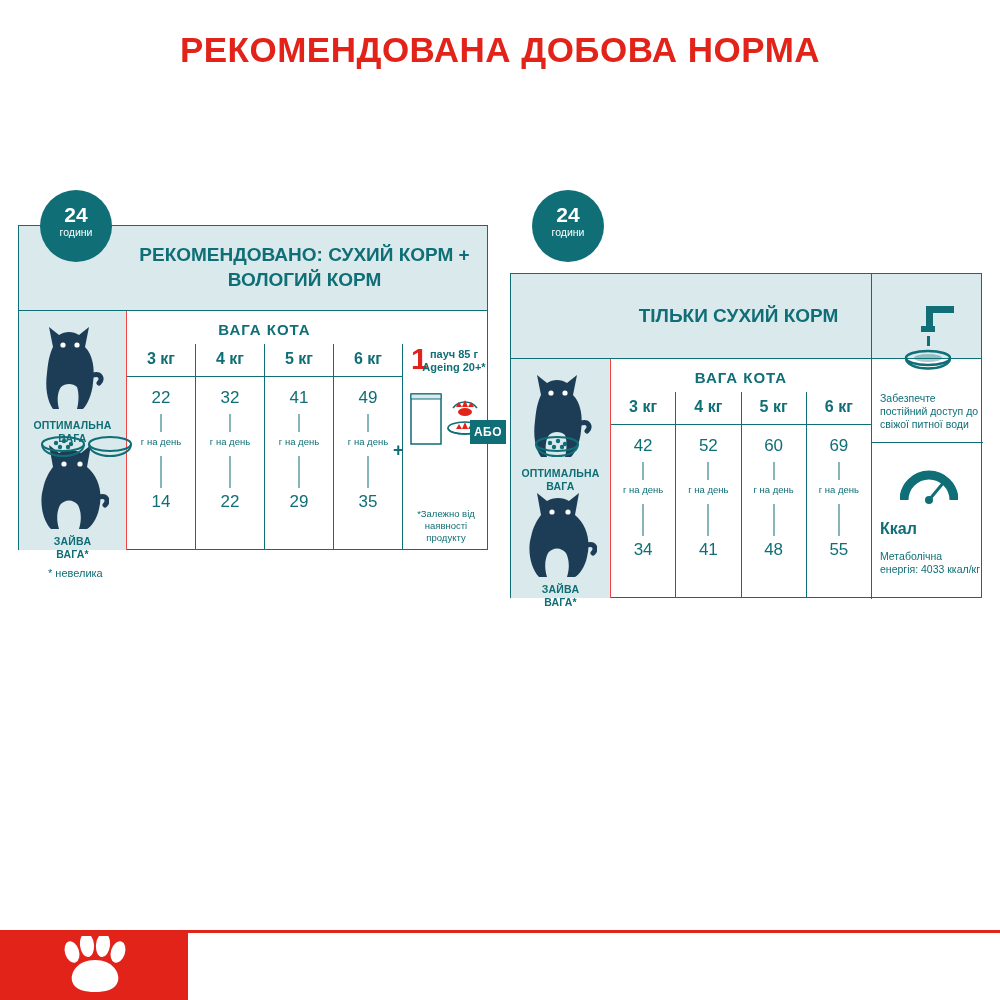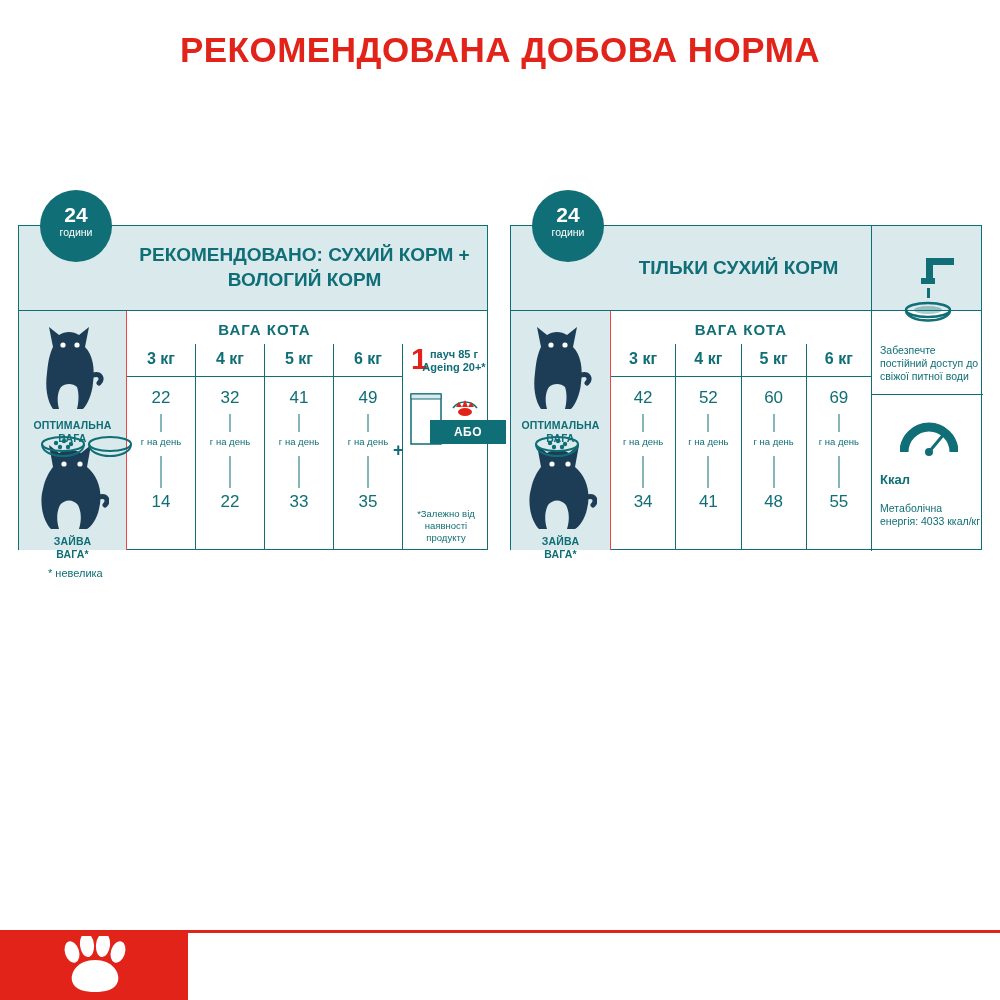--- a/index.html
+++ b/index.html
@@ -36,21 +36,21 @@
     height: 370px;
   }
 
   .panel {
     position: absolute;
     top: 35px;
     border: 1px solid #0f6e76;
     background: #ffffff;
   }
   .panel-left  { left: 0px;   width: 470px; height: 325px; }
-  .panel-right { left: 492px; width: 472px; height: 325px; }
+  .panel-right { left: 492px; width: 472px; height: 325px; margin-top: 48px; }
 
   
   .hdr {
     position: absolute;
     top: 0; left: 0;
     height: 85px;
     width: 100%;
     background: #d9e9ec;
     border-bottom: 1px solid #0f6e76;
   }
@@ -204,21 +204,21 @@
     font-size: 18px;
     font-weight: bold;
   }
   .abo {
     position: absolute;
     right: -18px; top: 76px;
     background: #0f6e76;
     color: #ffffff;
     font-size: 12px;
     font-weight: bold;
-    padding: 5px 24px;
+    padding: 5px 4px;
     letter-spacing: .5px;
   }
 
   
   .infocol {
     position: absolute;
     left: 360px; top: 0;
     width: 112px; height: 325px;
     border-left: 1px solid #0f6e76;
   }
@@ -234,21 +234,21 @@
     width: 100px;
     color: #0f6e76;
     font-size: 10.5px;
     line-height: 13px;
   }
   .info-water { top: 118px; }
   .kcal-label {
     position: absolute;
     left: 8px; top: 246px;
     color: #0f6e76;
-    font-size: 13px;
+    font-size: 16px;
     font-weight: bold;
   }
   .info-energy { top: 276px; }
 
   
   .footnote {
     position: absolute;
     left: 48px; top: 567px;
     color: #0f6e76;
     font-size: 11px;
@@ -362,21 +362,21 @@
         <div class="tick tick-b"></div>
         <div class="val-bot">22</div>
       </div>
       <div class="kgcol">
         <div class="kg-head">5 кг</div>
         <div class="kg-sep"></div>
         <div class="val-top">41</div>
         <div class="tick tick-a"></div>
         <div class="unit">г на день</div>
         <div class="tick tick-b"></div>
-        <div class="val-bot">33</div>
+        <div class="val-bot">29</div>
       </div>
       <div class="kgcol">
         <div class="kg-head">6 кг</div>
         <div class="kg-sep"></div>
         <div class="val-top">49</div>
         <div class="tick tick-a"></div>
         <div class="unit">г на день</div>
         <div class="tick tick-b"></div>
         <div class="val-bot">35</div>
       </div>

